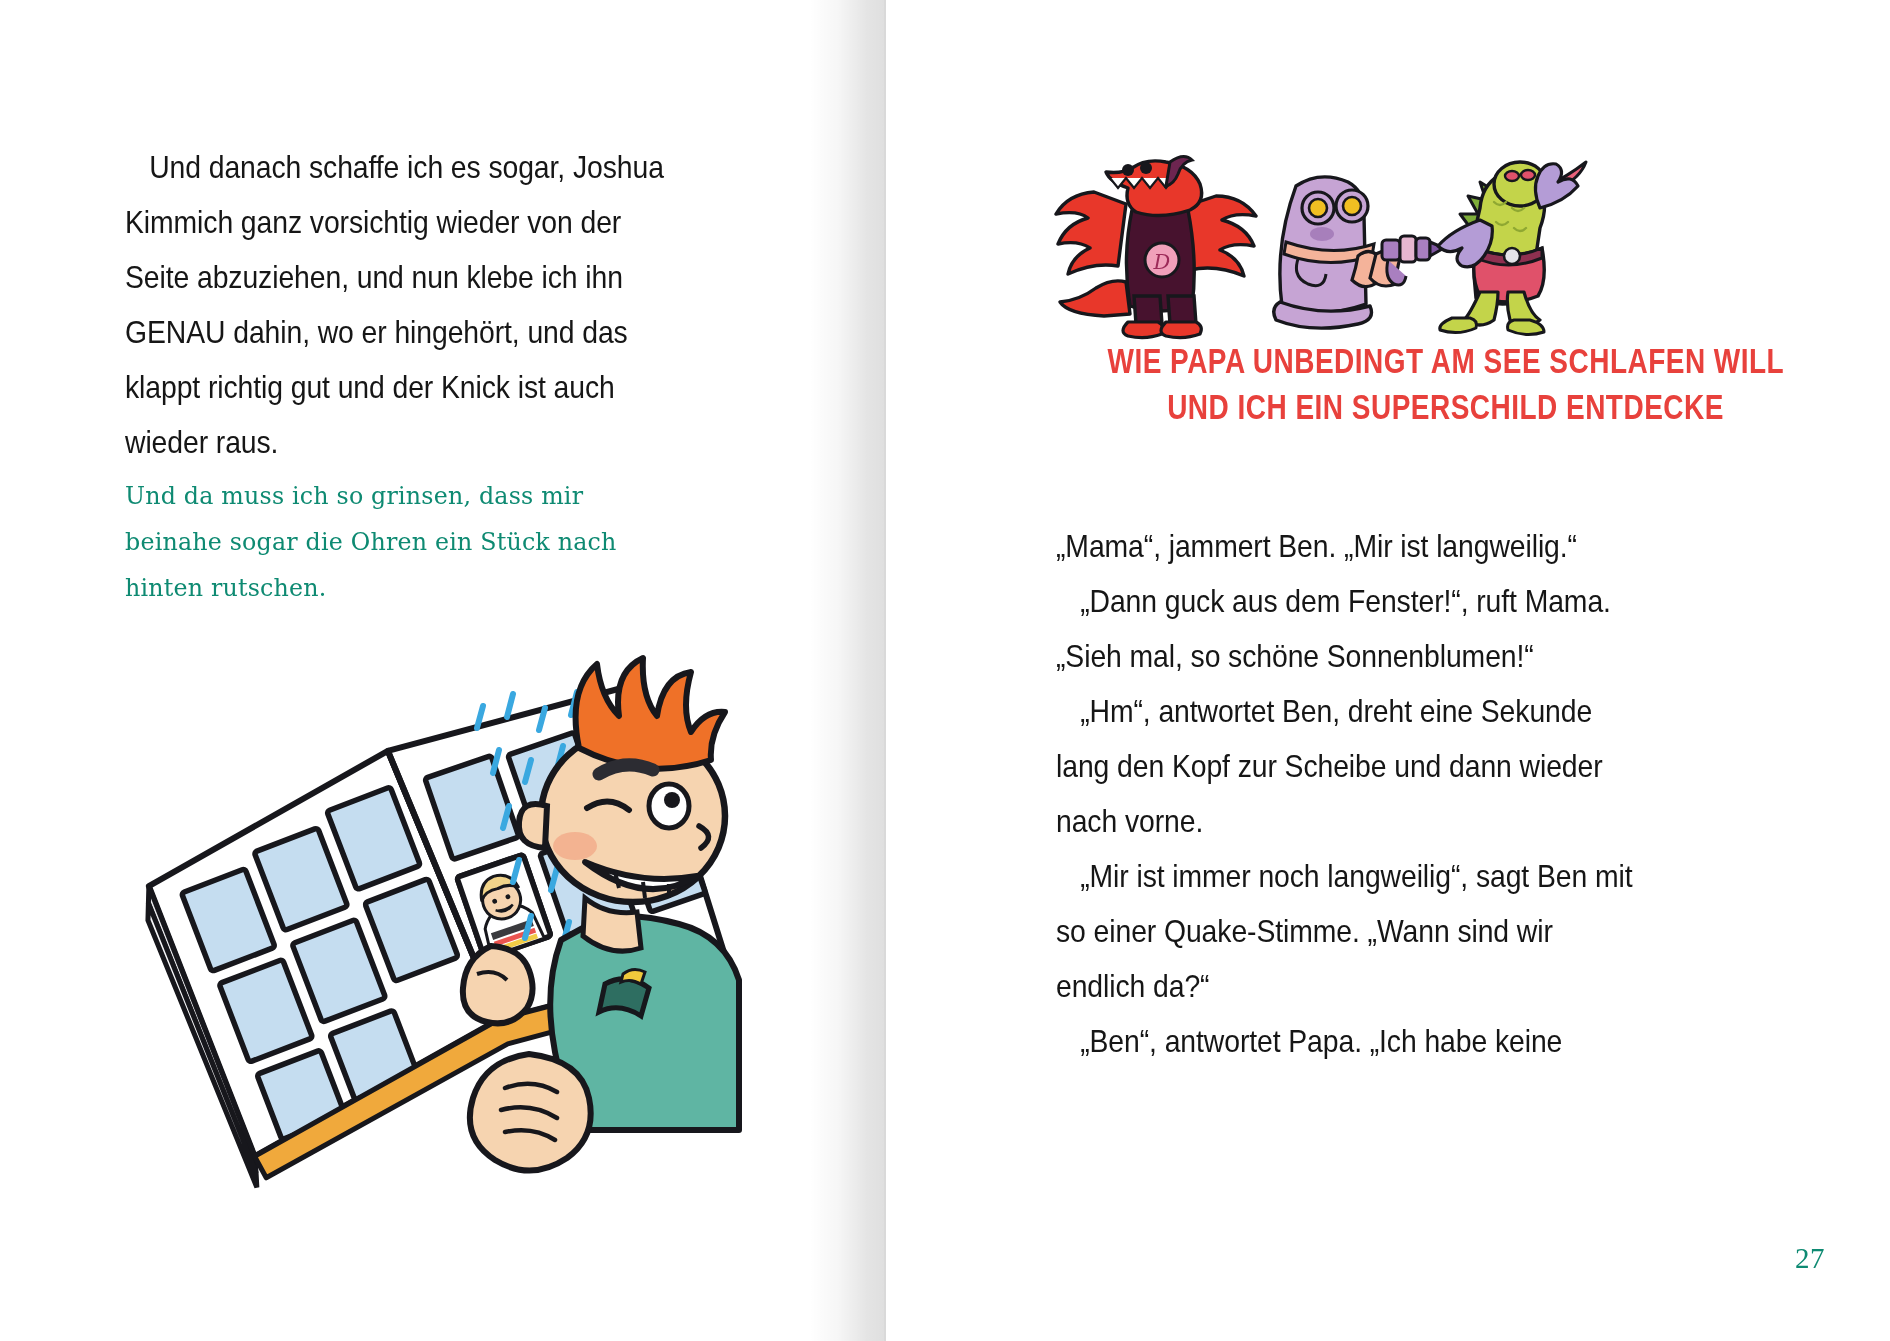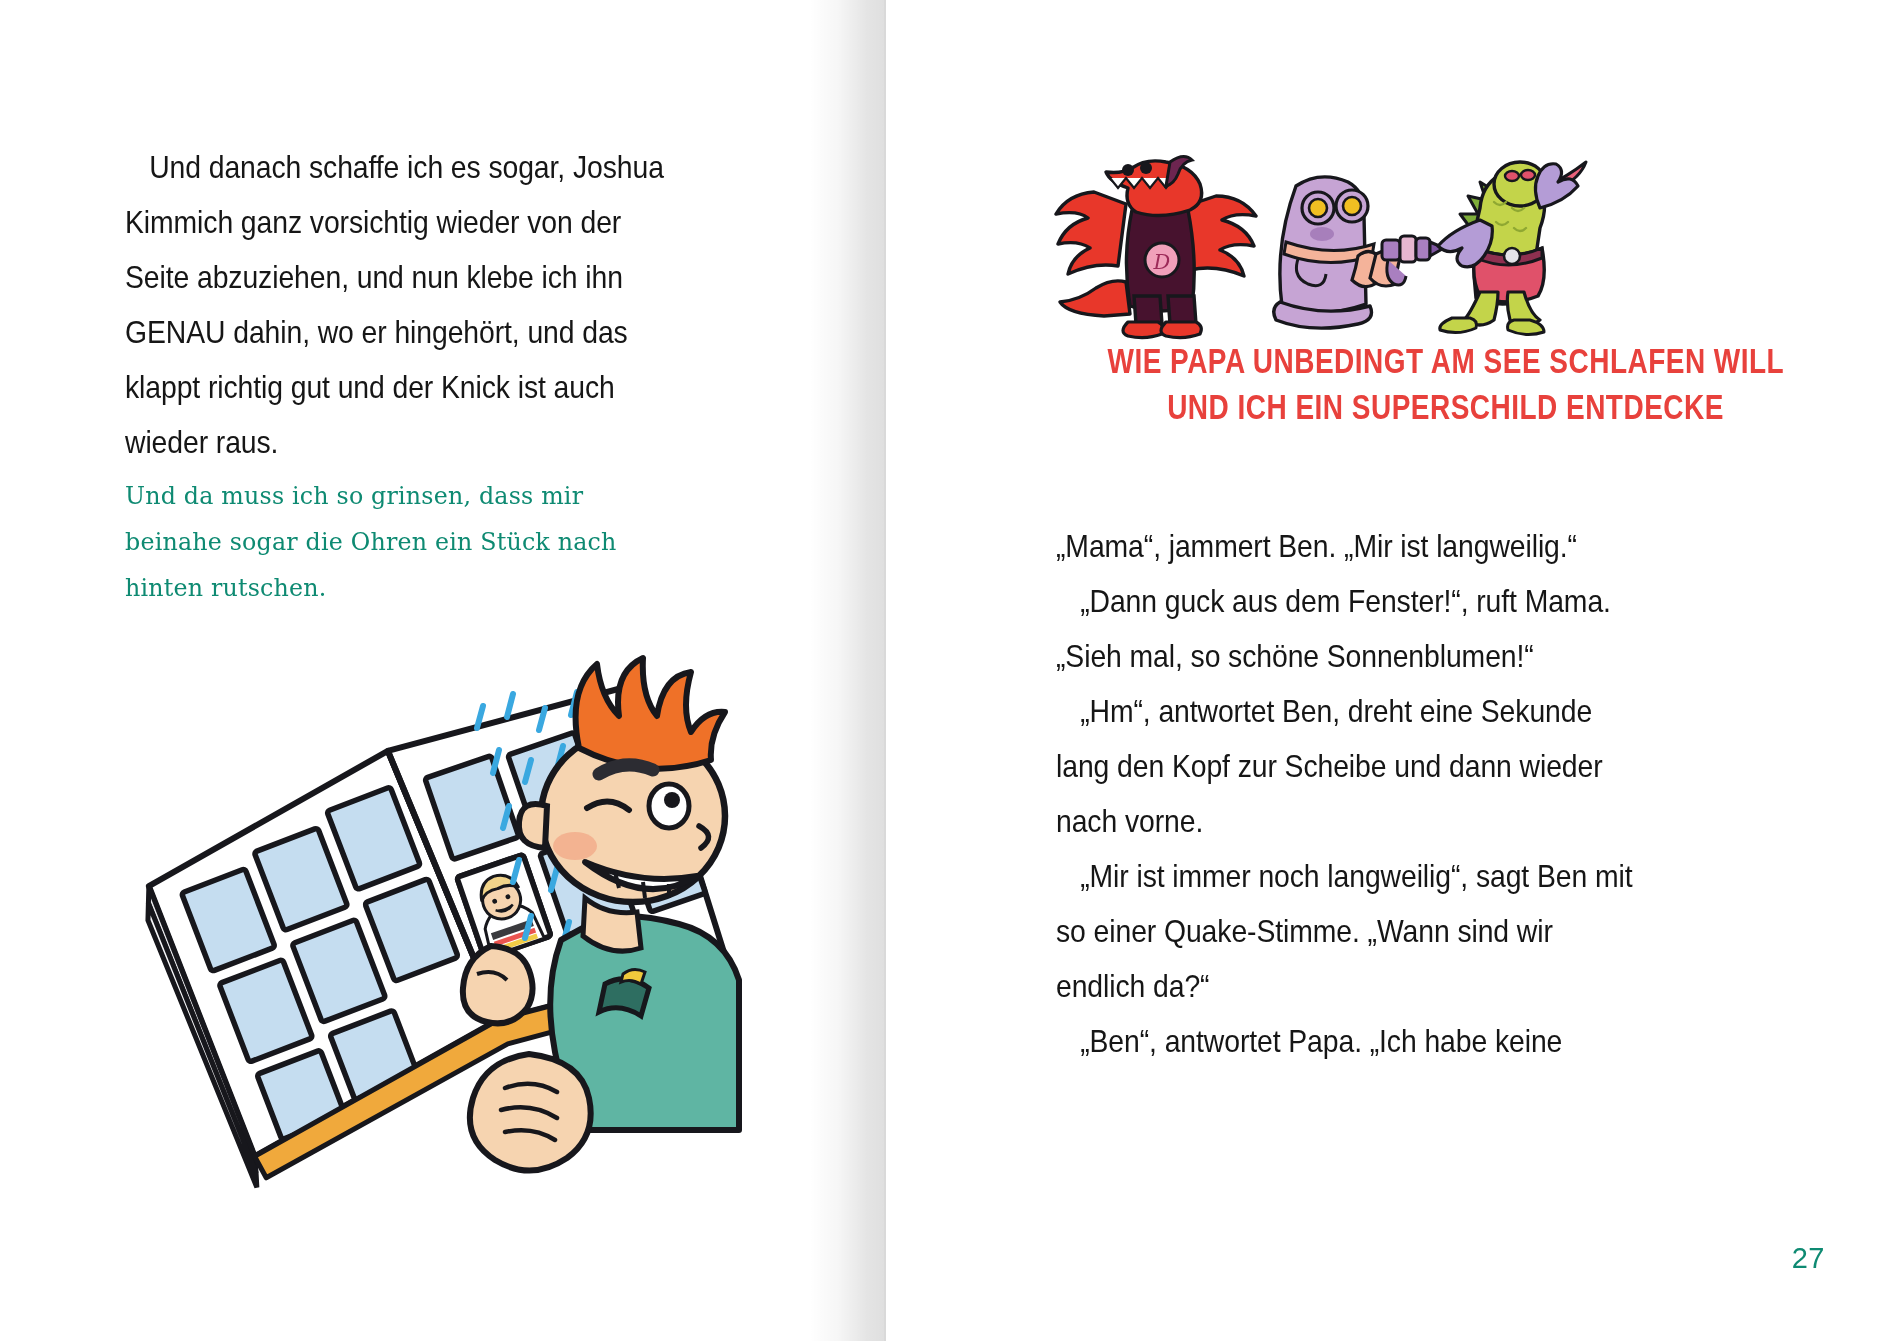--- a/index.html
+++ b/index.html
@@ -116,21 +116,21 @@
     left: 88px;
     top: 519px;
     width: 620px;
   }
   #right-body .body-par { line-height: 55px; }
 
   #page-number {
     position: absolute;
     right: 88px;
     bottom: 66px;
-    font-family: Liberation Sans, sans-serif;
+    font-family: Liberation Serif, serif;
     font-size: 29px;
     color: #0e8a72;
     letter-spacing: 0.5px;
   }
 
   
   #monsters-illustration {
     position: absolute;
     left: 60px;
     top: 150px;

